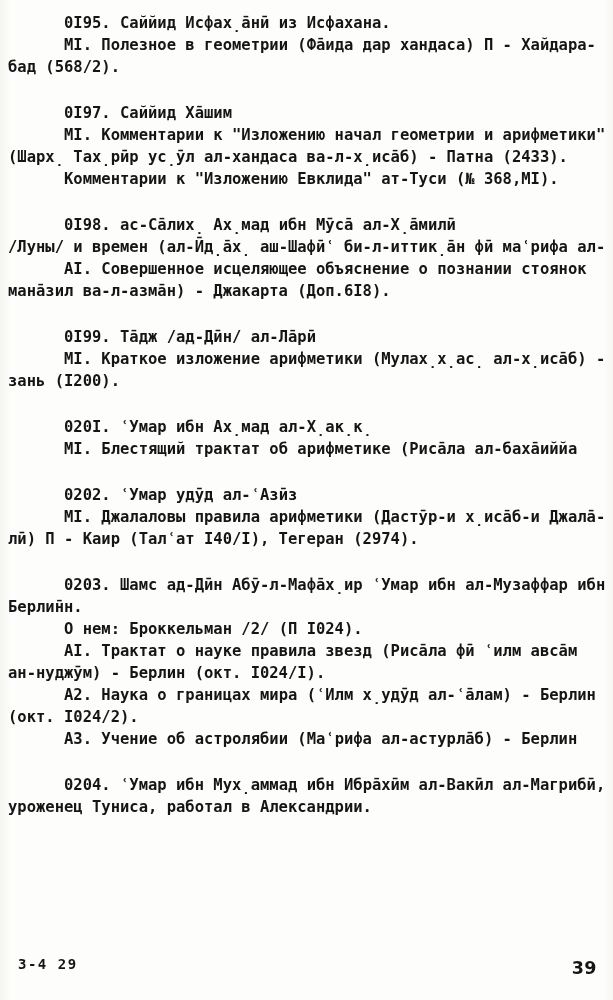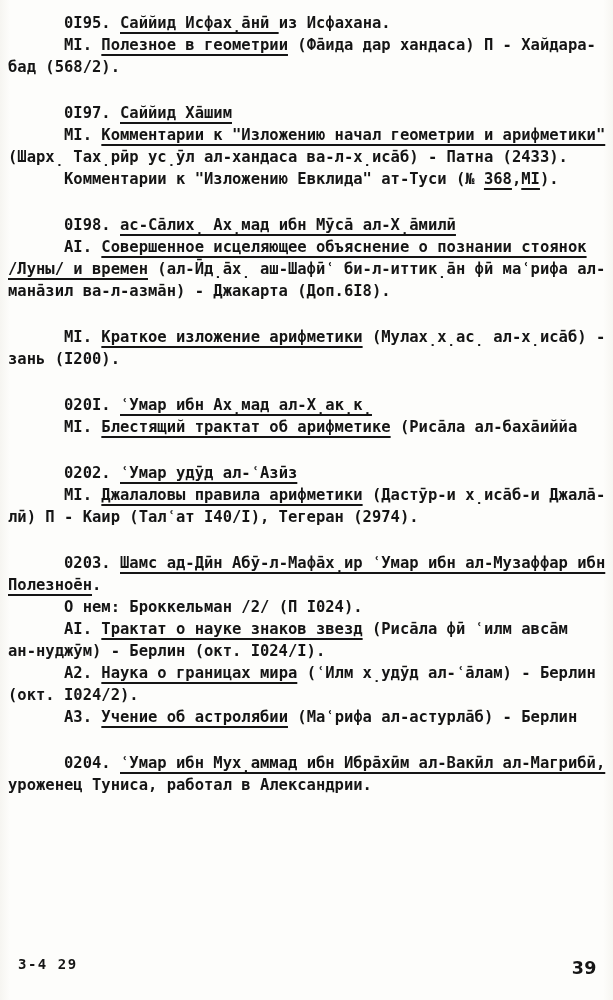--- a/index.html
+++ b/index.html
@@ -15,21 +15,20 @@
     line-height:22px;
     overflow:hidden;
   }
   .content{
     position:absolute;top:12px;left:8px;width:600px;
   }
   .entry{margin:0 0 24px 0;}
   .line{white-space:pre;height:22px;}
   .ind{padding-left:56px;}
   .u{
-    text-decoration:underline;
     text-decoration-thickness:1.5px;
     text-underline-offset:3.5px;
   }
   .sig{
     position:absolute;left:18px;top:956px;
     font-size:14px;line-height:16px;letter-spacing:1.5px;
     font-weight:700;
   }
   .pagenum{
     position:absolute;right:16px;top:958px;
@@ -50,42 +49,43 @@
         <div class="line"><span class="">бад (568/2).</span></div>
       </div>
       <div class="entry">
         <div class="line ind"><span class="">0I97. </span><span class="u">Саййид Ха̄шим</span></div>
         <div class="line ind"><span class="">МI. </span><span class="u">Комментарии к "Изложению начал геометрии и арифметики"</span></div>
         <div class="line"><span class="">(Шарх̣ Тах̣рӣр ус̣ӯл ал-хандаса ва-л-х̣иса̄б) - Патна (2433).</span></div>
         <div class="line ind"><span class="">Комментарии к "Изложению Евклида" ат-Туси (№ </span><span class="u">368</span><span class="">,</span><span class="u">МI</span><span class="">).</span></div>
       </div>
       <div class="entry">
         <div class="line ind"><span class="">0I98. </span><span class="u">ас-Са̄лих̣ Ах̣мад ибн Мӯса̄ ал-Х̣а̄милӣ</span></div>
+        <div class="line"><span class="u">/Луны/ и времен</span><span class=""> (ал-Ӣд̣а̄х̣ аш-Шафӣʿ би-л-иттик̣а̄н фӣ маʿрифа ал-</span></div>
         <div class="line ind"><span class="">АI. </span><span class="u">Совершенное исцеляющее объяснение о познании стоянок</span></div>
-        <div class="line"><span class="u">/Луны/ и времен</span><span class=""> (ал-Ӣд̣а̄х̣ аш-Шафӣʿ би-л-иттик̣а̄н фӣ маʿрифа ал-</span></div>
         <div class="line"><span class="">мана̄зил ва-л-азма̄н) - Джакарта (Доп.6I8).</span></div>
       </div>
       <div class="entry">
+        <div class="line ind"><span class="">0I99. </span><span class="u">Та̄дж /ад-Дӣн/ ал-Ла̄рӣ</span></div>
         <div class="line ind"><span class="">МI. </span><span class="u">Краткое изложение арифметики</span><span class=""> (Мулах̣х̣ас̣ ал-х̣иса̄б) - Ка-</span></div>
         <div class="line"><span class="">зань (I200).</span></div>
       </div>
       <div class="entry">
         <div class="line ind"><span class="">020I. </span><span class="u">ʿУмар ибн Ах̣мад ал-Х̣ак̣к̣</span></div>
         <div class="line ind"><span class="">МI. </span><span class="u">Блестящий трактат об арифметике</span><span class=""> (Риса̄ла ал-баха̄иййа</span></div>
       </div>
       <div class="entry">
         <div class="line ind"><span class="">0202. </span><span class="u">ʿУмар удӯд ал-ʿАзӣз</span></div>
         <div class="line ind"><span class="">МI. </span><span class="u">Джалаловы правила арифметики</span><span class=""> (Дастӯр-и х̣иса̄б-и Джала̄-</span></div>
         <div class="line"><span class="">лӣ) П - Каир (Талʿат I40/I), Тегеран (2974).</span></div>
       </div>
       <div class="entry">
         <div class="line ind"><span class="">0203. </span><span class="u">Шамс ад-Дӣн Абӯ-л-Мафа̄х̣ир ʿУмар ибн ал-Музаффар ибн</span></div>
-        <div class="line"><span class="u">Полезное̄н</span><span class="">.</span></div>
+        <div class="line"><span class="u">Берлин̄н</span><span class="">.</span></div>
         <div class="line ind"><span class="">О нем: Броккельман /2/ (П I024).</span></div>
-        <div class="line ind"><span class="">АI. </span><span class="u">Трактат о науке знаков звезд</span><span class=""> (Риса̄ла фӣ ʿилм авса̄м</span></div>
+        <div class="line ind"><span class="">АI. </span><span class="u">Трактат о науке правила звезд</span><span class=""> (Риса̄ла фӣ ʿилм авса̄м</span></div>
         <div class="line"><span class="">ан-нуджӯм) - Берлин (окт. I024/I).</span></div>
         <div class="line ind"><span class="">А2. </span><span class="u">Наука о границах мира</span><span class=""> (ʿИлм х̣удӯд ал-ʿа̄лам) - Берлин</span></div>
         <div class="line"><span class="">(окт. I024/2).</span></div>
         <div class="line ind"><span class="">А3. </span><span class="u">Учение об астролябии</span><span class=""> (Маʿрифа ал-астурла̄б) - Берлин</span></div>
       </div>
       <div class="entry">
         <div class="line ind"><span class="">0204. </span><span class="u">ʿУмар ибн Мух̣аммад ибн Ибра̄хӣм ал-Вакӣл ал-Магрибӣ,</span></div>
         <div class="line"><span class="">уроженец Туниса, работал в Александрии.</span></div>
       </div>
     </div>

